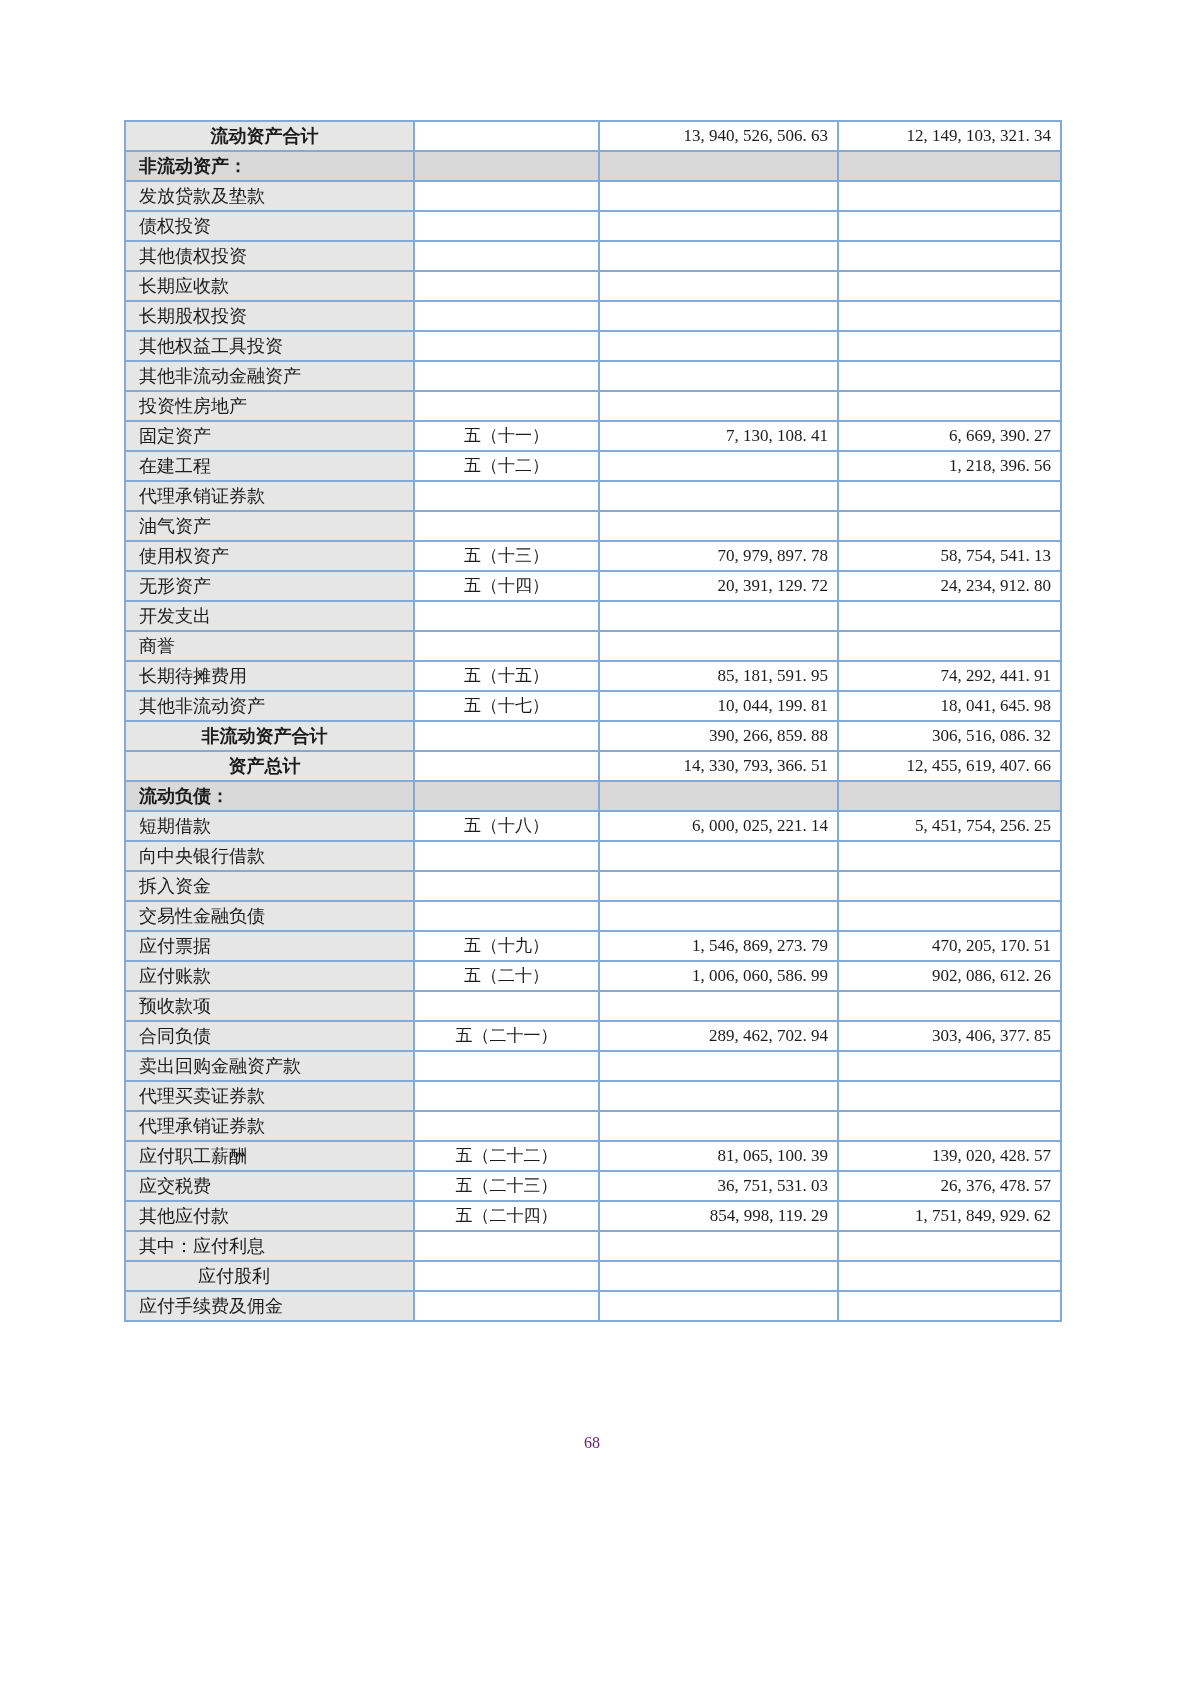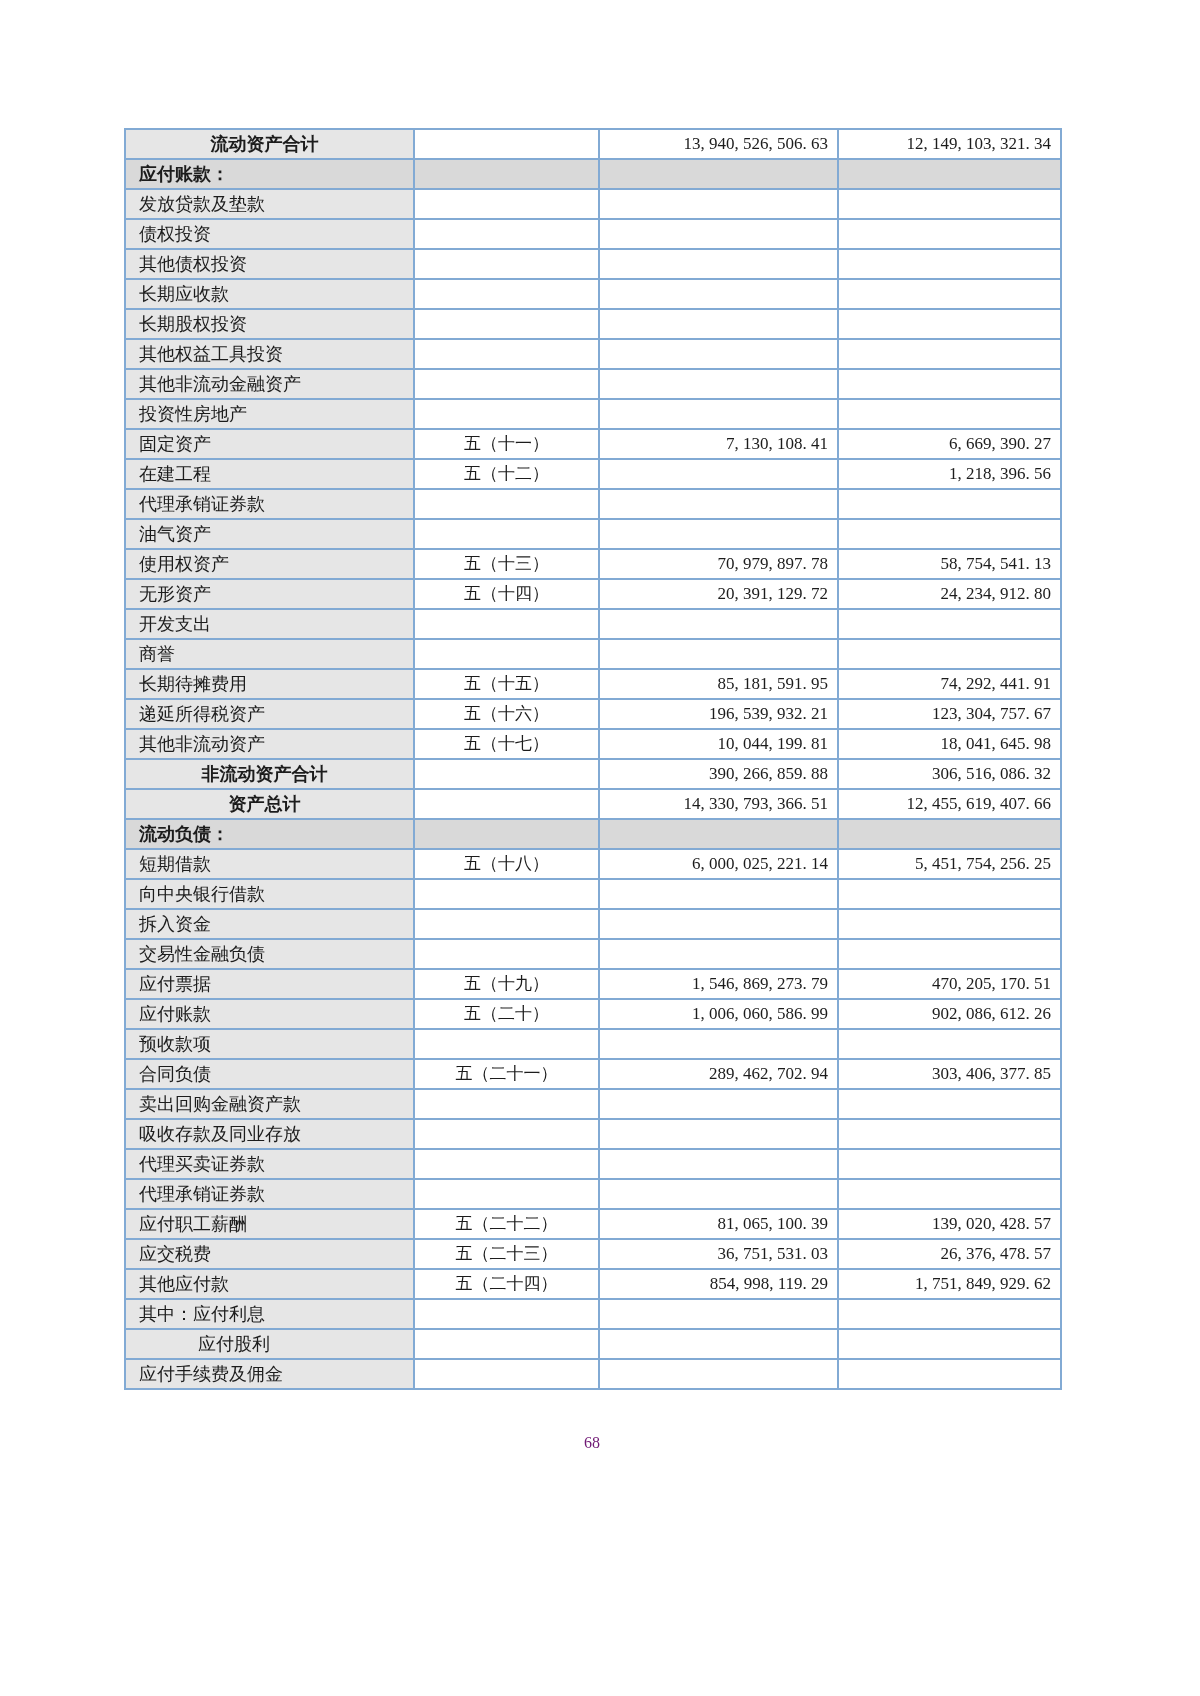--- a/index.html
+++ b/index.html
@@ -7,21 +7,21 @@
     position:relative;
     width:1200px;
     height:1696px;
     background:#ffffff;
     font-family:"Liberation Serif","DejaVu Serif",serif;
     overflow:hidden;
   }
   table.fin-table{
     position:absolute;
     left:124px;
-    top:128px;
+    top:120px;
     width:936px;
     border-collapse:collapse;
     table-layout:fixed;
   }
   .fin-table td{
     border:2px solid #82aad4;
     height:26px;
     line-height:26px;
     font-size:17px;
     color:#1c1c1c;
@@ -79,21 +79,21 @@
       <col class="col-prior">
     </colgroup>
     <tbody id="table-body">
         <tr class="total">
           <td class="c-label">流动资产合计</td>
           <td class="c-note"></td>
           <td class="c-num">13, 940, 526, 506. 63</td>
           <td class="c-num">12, 149, 103, 321. 34</td>
         </tr>
         <tr class="section">
-          <td class="c-label">应付账款：</td>
+          <td class="c-label">非流动资产：</td>
           <td class="c-note"></td>
           <td class="c-num"></td>
           <td class="c-num"></td>
         </tr>
         <tr class="item">
           <td class="c-label">发放贷款及垫款</td>
           <td class="c-note"></td>
           <td class="c-num"></td>
           <td class="c-num"></td>
         </tr>
@@ -187,26 +187,20 @@
           <td class="c-num"></td>
           <td class="c-num"></td>
         </tr>
         <tr class="item">
           <td class="c-label">长期待摊费用</td>
           <td class="c-note">五（十五）</td>
           <td class="c-num">85, 181, 591. 95</td>
           <td class="c-num">74, 292, 441. 91</td>
         </tr>
         <tr class="item">
-          <td class="c-label">递延所得税资产</td>
-          <td class="c-note">五（十六）</td>
-          <td class="c-num">196, 539, 932. 21</td>
-          <td class="c-num">123, 304, 757. 67</td>
-        </tr>
-        <tr class="item">
           <td class="c-label">其他非流动资产</td>
           <td class="c-note">五（十七）</td>
           <td class="c-num">10, 044, 199. 81</td>
           <td class="c-num">18, 041, 645. 98</td>
         </tr>
         <tr class="total">
           <td class="c-label">非流动资产合计</td>
           <td class="c-note"></td>
           <td class="c-num">390, 266, 859. 88</td>
           <td class="c-num">306, 516, 086. 32</td>
@@ -266,26 +260,20 @@
           <td class="c-num"></td>
         </tr>
         <tr class="item">
           <td class="c-label">合同负债</td>
           <td class="c-note">五（二十一）</td>
           <td class="c-num">289, 462, 702. 94</td>
           <td class="c-num">303, 406, 377. 85</td>
         </tr>
         <tr class="item">
           <td class="c-label">卖出回购金融资产款</td>
-          <td class="c-note"></td>
-          <td class="c-num"></td>
-          <td class="c-num"></td>
-        </tr>
-        <tr class="item">
-          <td class="c-label">吸收存款及同业存放</td>
           <td class="c-note"></td>
           <td class="c-num"></td>
           <td class="c-num"></td>
         </tr>
         <tr class="item">
           <td class="c-label">代理买卖证券款</td>
           <td class="c-note"></td>
           <td class="c-num"></td>
           <td class="c-num"></td>
         </tr>

